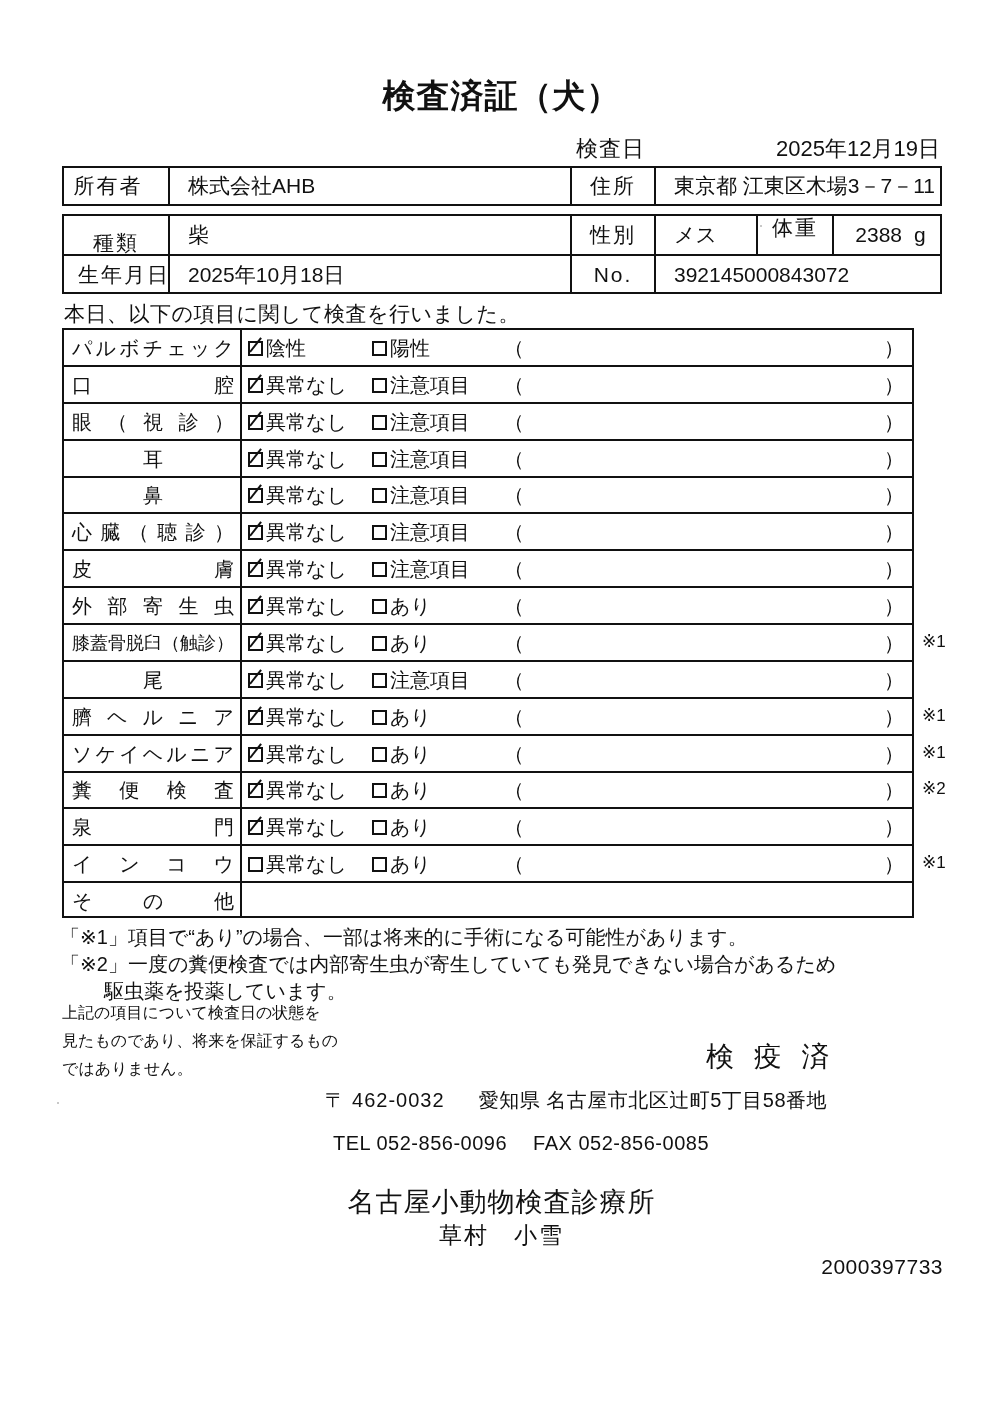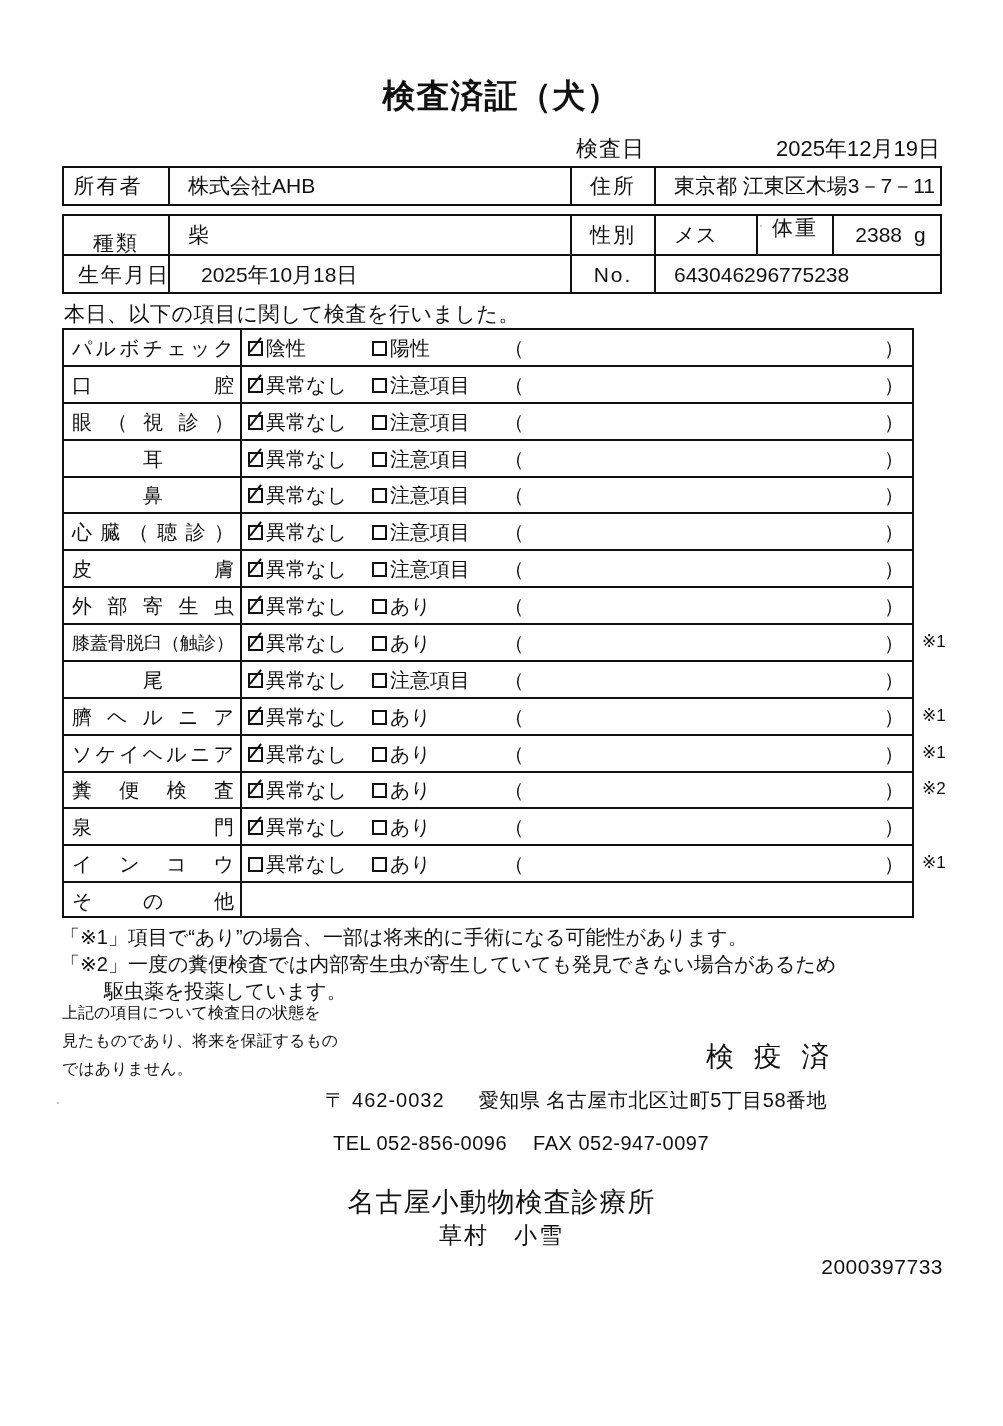--- a/index.html
+++ b/index.html
@@ -312,23 +312,23 @@
 
     <div class="vline" style="left:104px;top:0;height:38px;"></div>
     <div class="vline" style="left:506px;top:0;height:38px;"></div>
     <div class="vline" style="left:590px;top:0;height:38px;"></div>
     <div class="vline" style="left:692px;top:0;height:38px;"></div>
     <div class="vline" style="left:768px;top:0;height:38px;"></div>
 
     <div class="hline" style="left:0;top:38px;width:100%;"></div>
 
     <div class="cell lbl-cell" style="left:0;top:40px;width:120px;height:38px;">生年月日</div>
-    <div class="cell val-cell" style="left:119px;top:40px;width:400px;height:38px;">2025年10月18日</div>
+    <div class="cell val-cell" style="left:106px;top:40px;width:400px;height:38px;">2025年10月18日</div>
     <div class="cell lbl-cell" style="left:508px;top:40px;width:82px;height:38px;">No.</div>
-    <div class="cell val-cell" style="left:592px;top:40px;width:284px;height:38px;">643046296775238</div>
+    <div class="cell val-cell" style="left:592px;top:40px;width:284px;height:38px;">392145000843072</div>
 
     <div class="vline" style="left:104px;top:40px;height:38px;"></div>
     <div class="vline" style="left:506px;top:40px;height:38px;"></div>
     <div class="vline" style="left:590px;top:40px;height:38px;"></div>
   </div>
 
   <div class="statement">本日、以下の項目に関して検査を行いました。</div>
 
   <div class="tbl" id="insp-table">
     <div class="vline" id="insp-col-divider" style="left:176px;top:0;height:100%;"></div>
@@ -651,21 +651,21 @@
 
   <div class="quarantine">検 疫 済</div>
 
   <div class="addr-line" id="addr1">
     <span class="zip">〒</span>
     <span class="zip">462-0032</span>
     <span class="pref">愛知県 名古屋市北区辻町5丁目58番地</span>
   </div>
   <div class="addr-line" id="tel-line">
     <span>TEL 052-856-0096</span>
-    <span class="fax">FAX 052-947-0097</span>
+    <span class="fax">FAX 052-856-0085</span>
   </div>
 
   <div class="clinic-name">名古屋小動物検査診療所</div>
   <div class="vet-name">草村　小雪</div>
   <div class="serial">2000397733</div>
 
   <div class="speck" style="left:57px;top:1102px;"></div>
   <div class="speck" style="left:760px;top:225px;"></div>
 </div>
 

